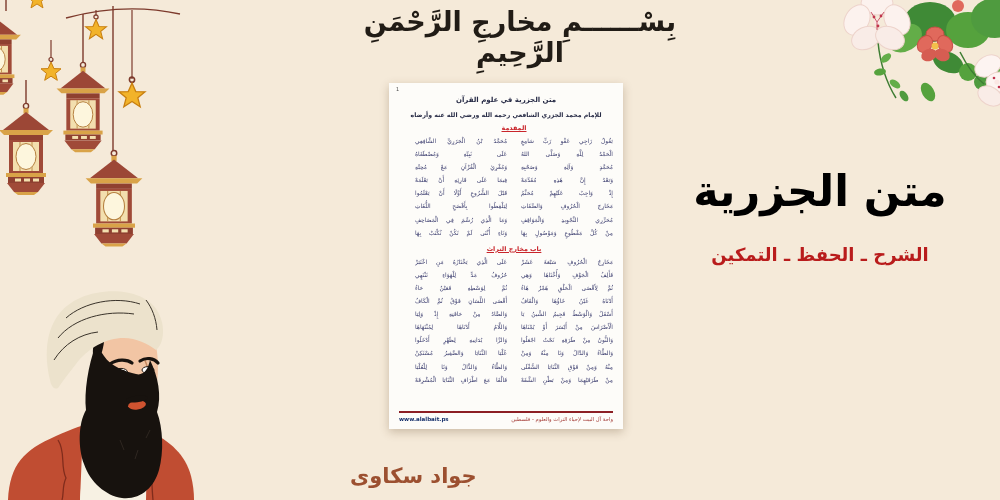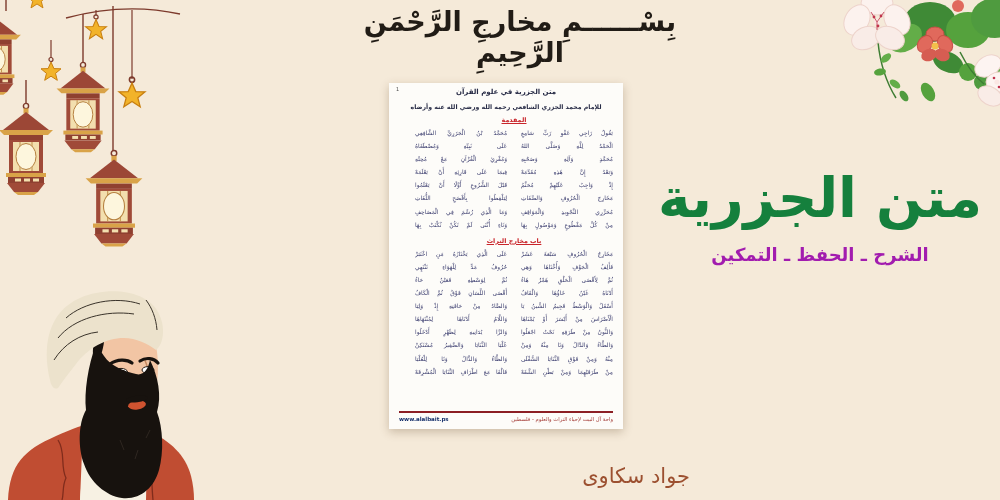--- a/index.html
+++ b/index.html
@@ -12,41 +12,41 @@
   .bismillah{
     position:absolute;left:330px;top:6px;width:380px;
     text-align:center;direction:rtl;
     font-size:27px;font-weight:bold;color:#211c16;
     letter-spacing:-1px;
   }
   
   .hero-title{
     position:absolute;left:650px;top:166px;width:340px;
     text-align:center;direction:rtl;
-    font-size:55px;font-weight:bold;color:#15803d;
+    font-size:43px;font-weight:bold;color:#000000;
   }
   .hero-subtitle{
     position:absolute;left:650px;top:244px;width:340px;
     text-align:center;direction:rtl;
-    font-size:18px;font-weight:bold;color:#a21caf;
+    font-size:18px;font-weight:bold;color:#b91c1c;
   }
   
   .presenter{
     position:absolute;left:350px;top:464px;width:340px;
-    text-align:right;direction:rtl;
-    font-size:21px;font-weight:normal;color:#9c5030;
+    text-align:left;direction:rtl;
+    font-size:21px;font-weight:bold;color:#9c5030;
   }
   
   .doc-page{
     position:absolute;left:389px;top:83px;width:234px;height:346px;
     background:#fdfcf9;box-shadow:0 3px 9px rgba(90,60,30,.28);
     direction:rtl;overflow:hidden;
   }
   .page-number{position:absolute;top:3px;left:7px;font-size:5px;color:#4a4a4a;direction:ltr;}
-  .doc-title{margin-top:5px;font-size:7px;font-weight:bold;color:#262a45;text-align:center;}
+  .doc-title{margin-top:13px;font-size:7px;font-weight:bold;color:#262a45;text-align:center;}
   .doc-author{margin-top:7px;font-size:6.2px;font-weight:bold;color:#262a45;text-align:center;}
   .doc-sections{margin-top:6px;padding-left:16px;}
   .section-heading{
     margin:5px auto 3px;font-size:6.4px;font-weight:bold;color:#c9252b;
     text-align:center;text-decoration:underline;
   }
   .verse-row{
     display:flex;justify-content:space-between;direction:rtl;
     padding:0 10px;height:13.1px;overflow:hidden;align-items:center;
   }

